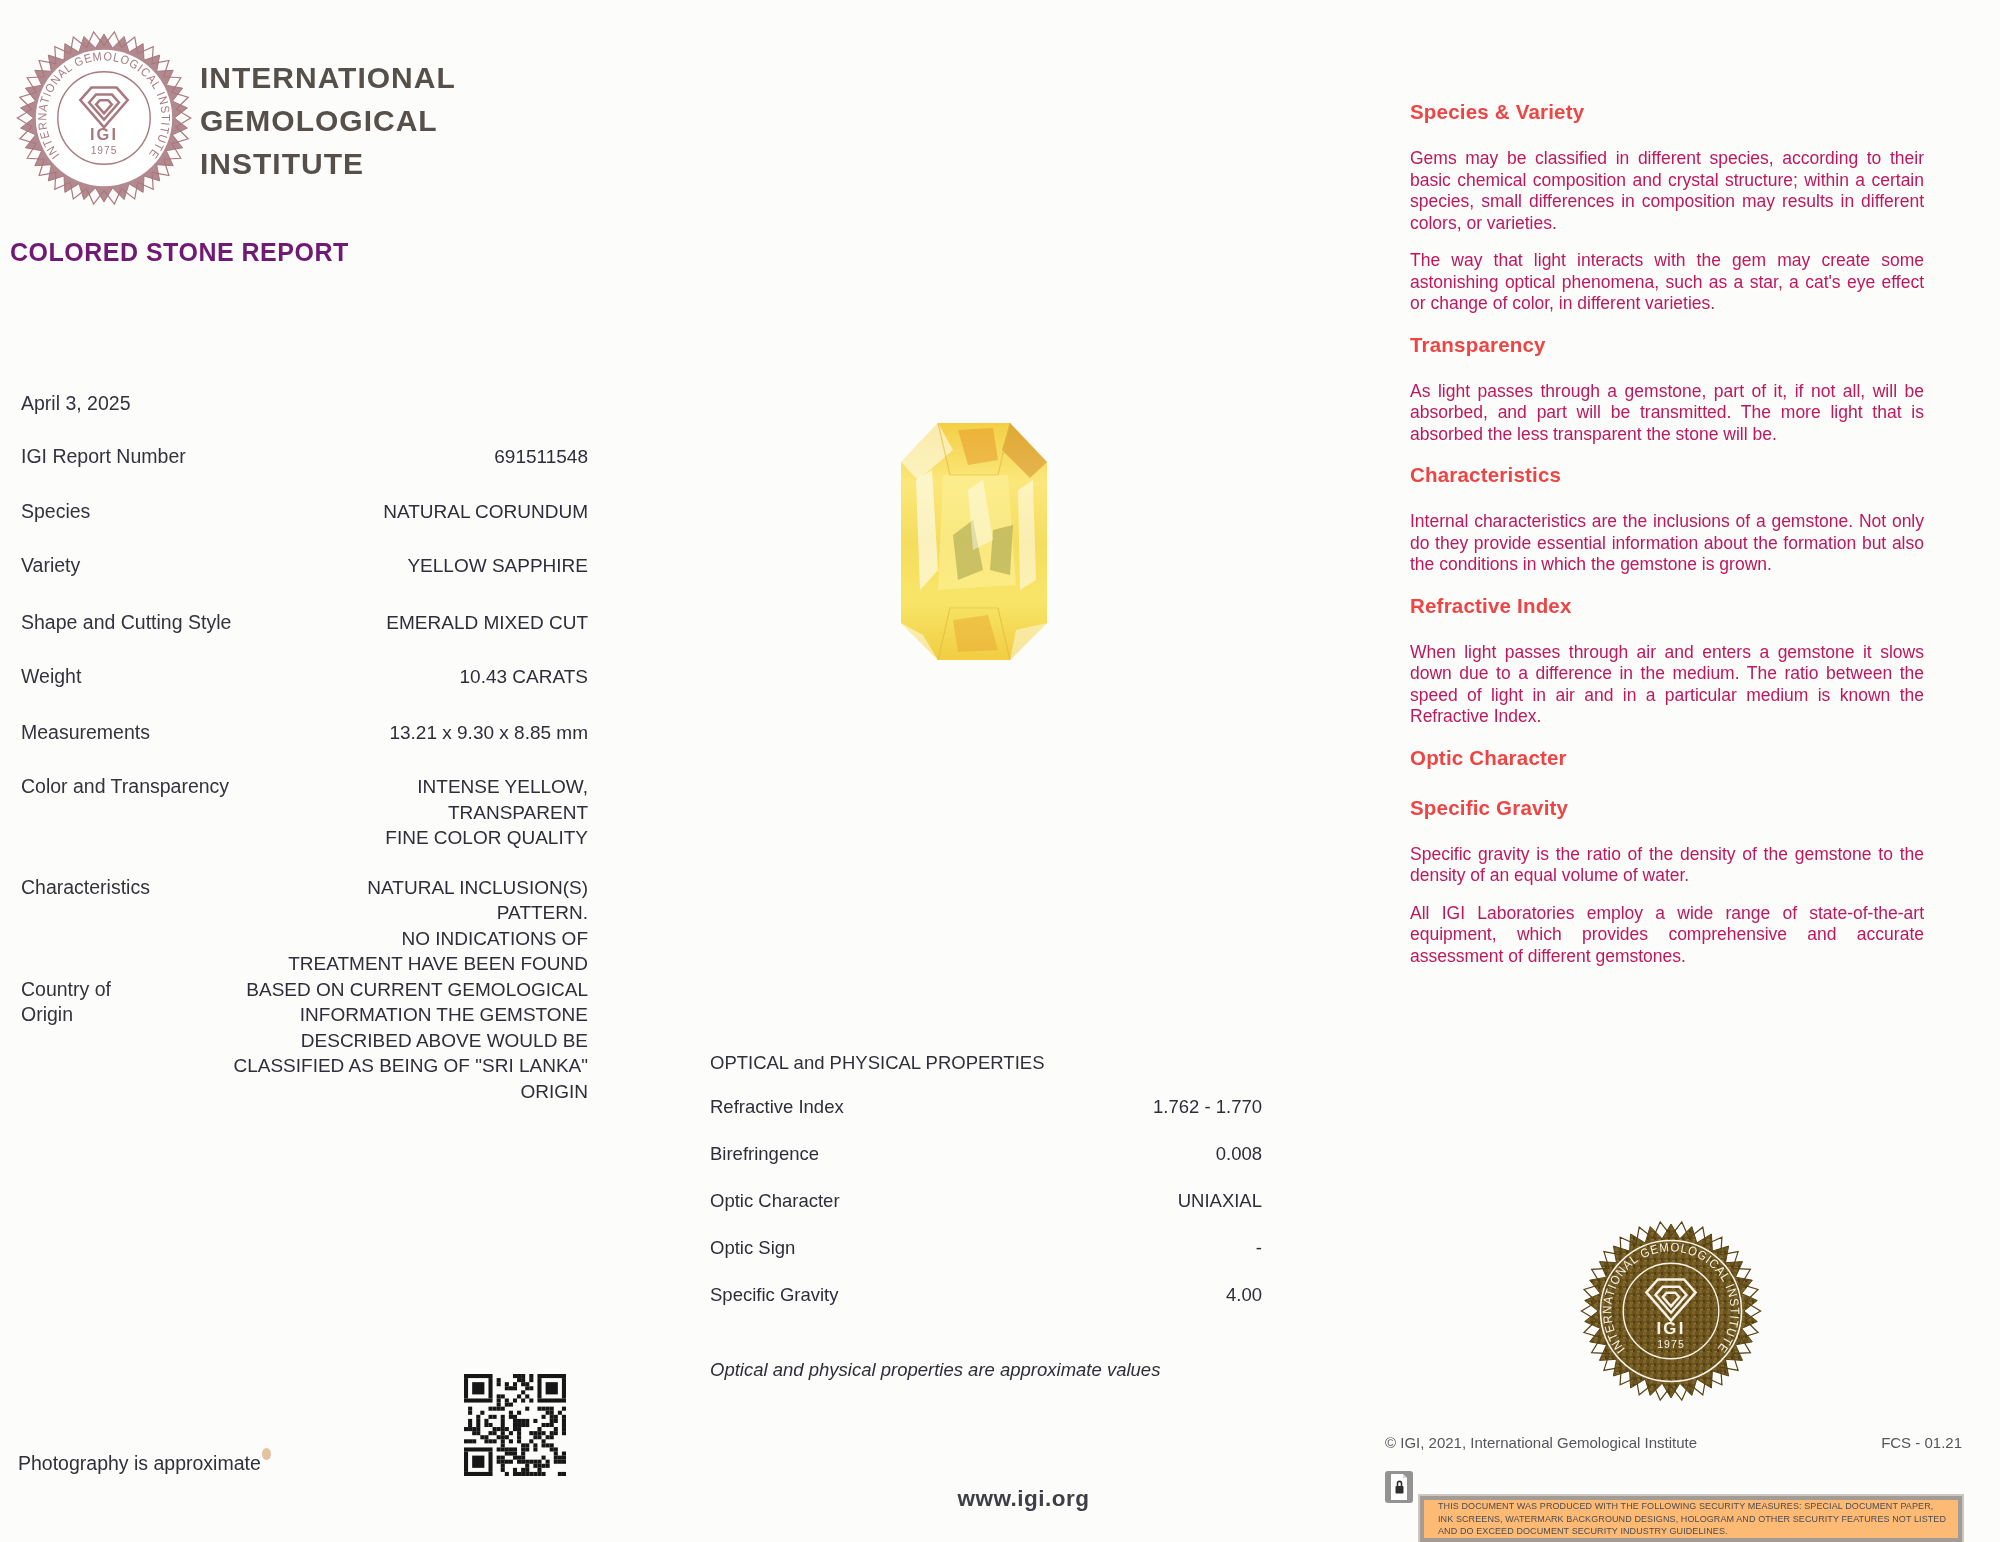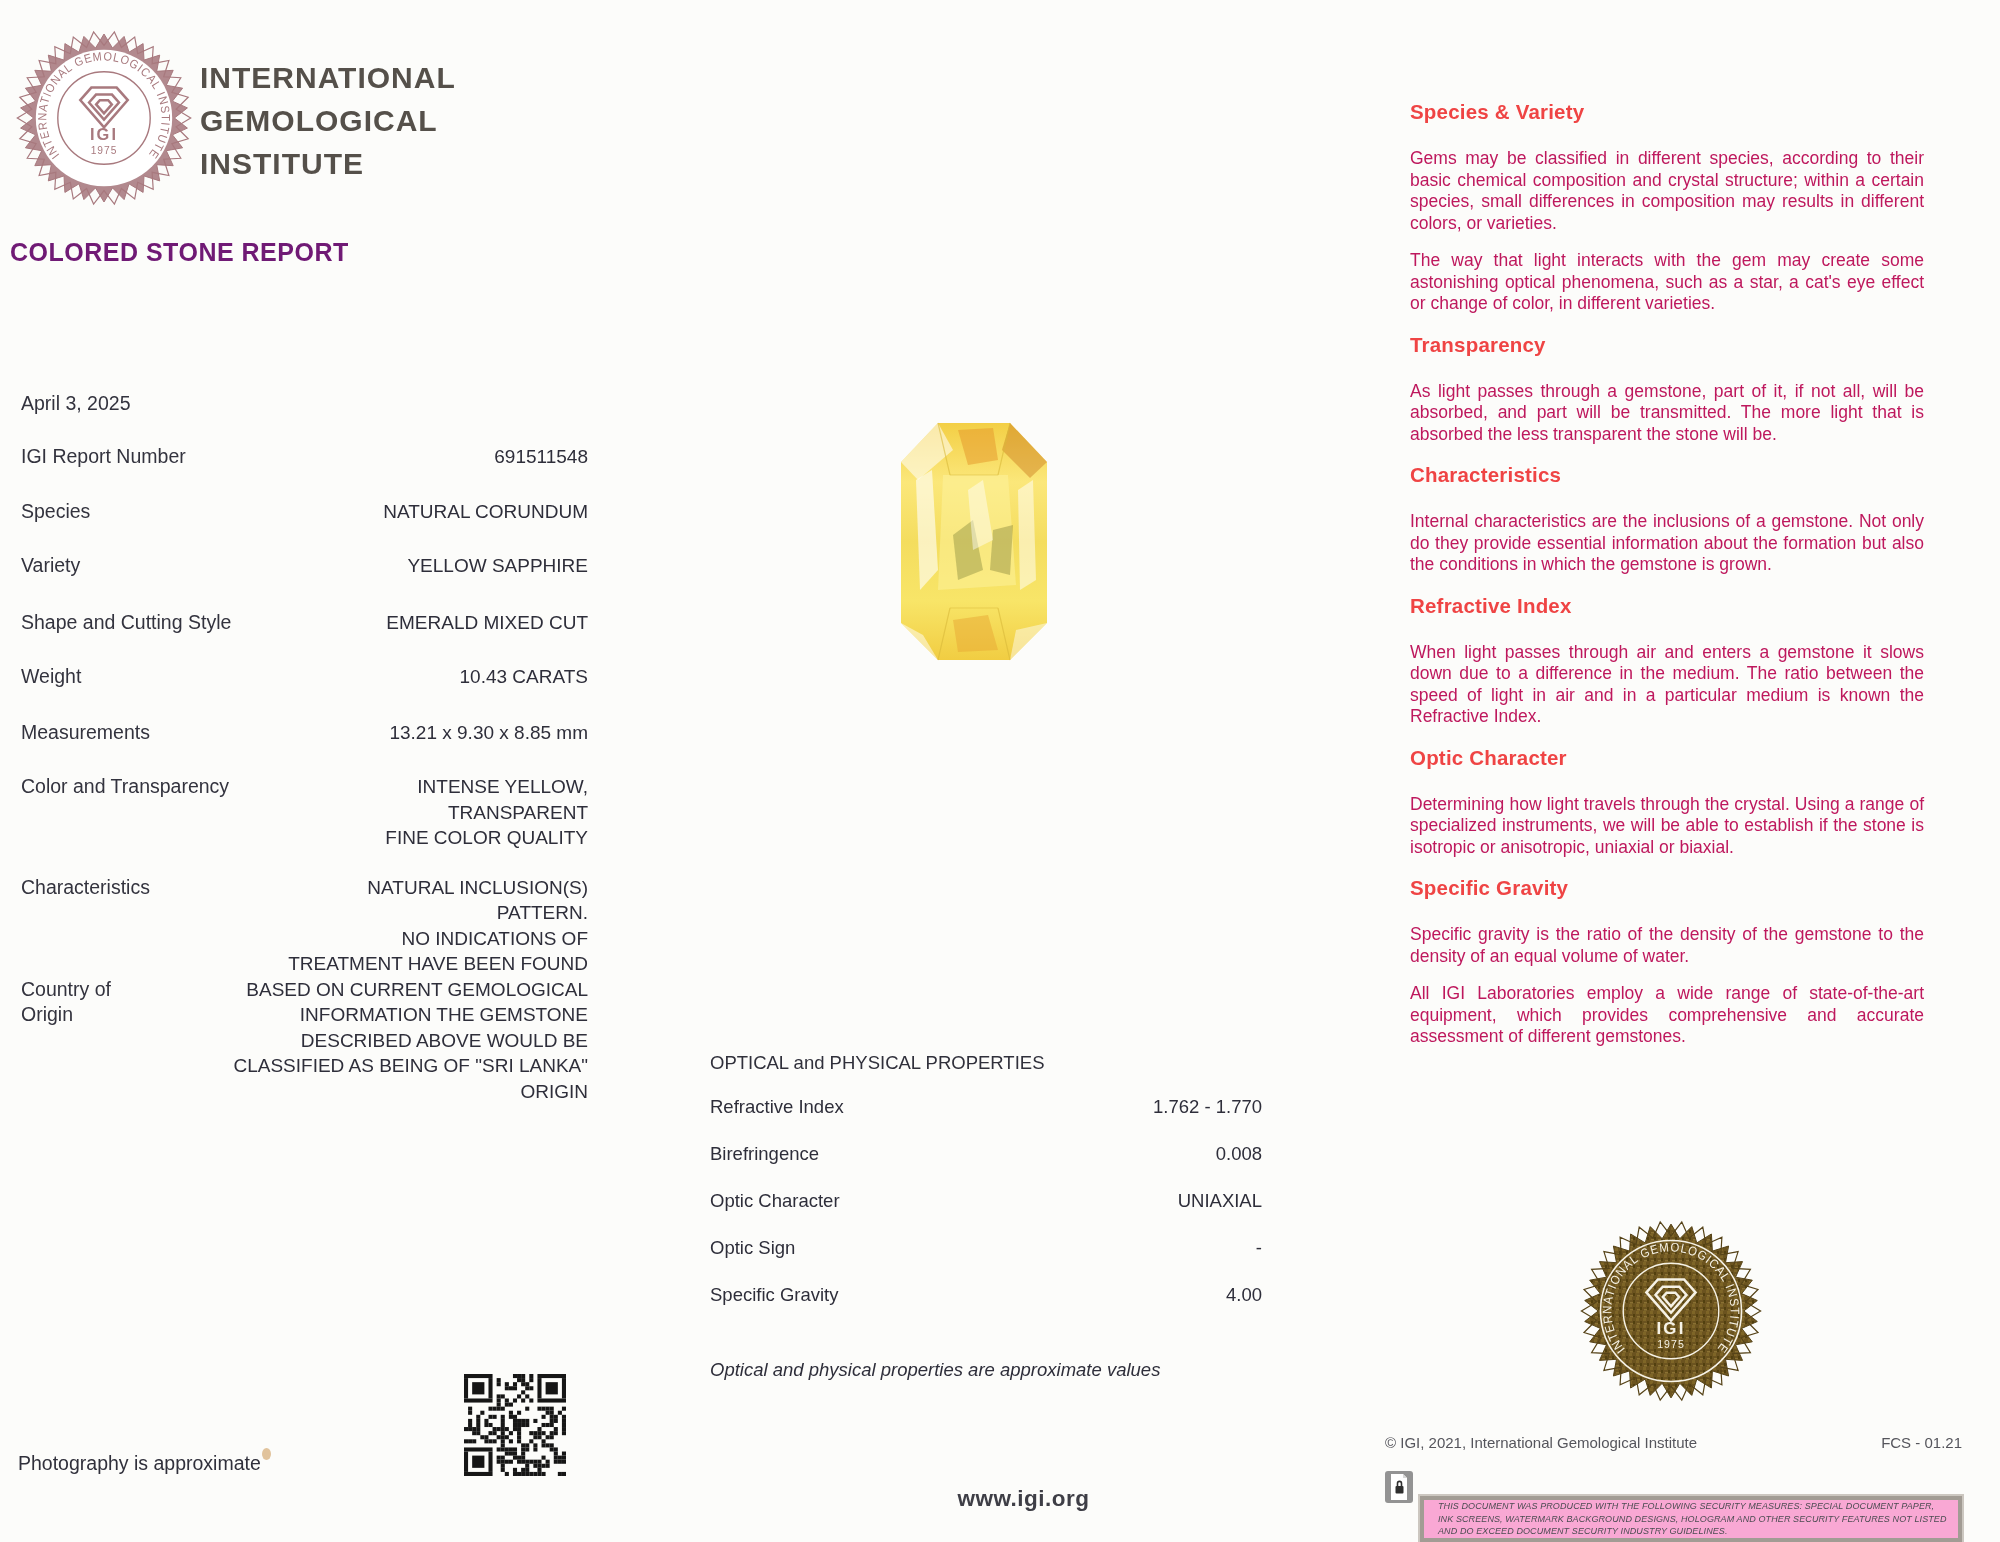--- a/index.html
+++ b/index.html
@@ -50,21 +50,21 @@
   .photo-note{position:absolute;left:18px;top:1452px;font-size:19.5px;color:#30303b;}
   .speck{position:absolute;left:262px;top:1448px;width:9px;height:12px;border-radius:50%;
          background:#dcb98b;opacity:.85;}
   .website{position:absolute;left:0;right:0;top:1486px;text-align:center;font-size:22.5px;
            font-weight:700;color:#3e3e46;letter-spacing:.5px;padding-left:47px;}
   .gold-seal{position:absolute;left:1580px;top:1220px;width:182px;height:182px;}
   .cert-footer-line{position:absolute;left:1385px;top:1434px;width:577px;display:flex;
                     justify-content:space-between;font-size:15px;color:#55555c;}
   .security{position:absolute;left:1420px;top:1496px;width:542px;height:46px;
             box-sizing:border-box;border:4px solid #a29c94;box-shadow:0 0 0 2px #ccc7c0;
-            background:#f9a8d4;display:flex;align-items:center;overflow:hidden;font-style:italic;}
+            background:#fdba74;display:flex;align-items:center;overflow:hidden;}
   .security-text{font-size:9px;line-height:12.5px;color:#4c4c52;padding:2px 10px 2px 14px;
                  letter-spacing:.1px;}
   .lock-icon{position:absolute;left:1384px;top:1470px;width:30px;height:34px;}
 </style>
 </head>
 <body>
 
 <div class="page">
 
   <svg id="seal-pink" class="logo-seal" viewBox="0 0 176 176">
@@ -241,21 +241,20 @@
       <div class="info-section">
         <h3 class="info-heading">Refractive Index</h3>
 
           <p class="info-para">When light passes through air and enters a gemstone it slows down due to a difference in the medium. The ratio between the speed of light in air and in a particular medium is known the Refractive Index.</p>
 
       </div>
 
       <div class="info-section">
         <h3 class="info-heading">Optic Character</h3>
 
-          <p class="info-para">Determining how light travels through the crystal. Using a range of specialized instruments, we will be able to establish if the stone is isotropic or anisotropic, uniaxial or biaxial.</p>
 
       </div>
 
       <div class="info-section">
         <h3 class="info-heading">Specific Gravity</h3>
 
           <p class="info-para">Specific gravity is the ratio of the density of the gemstone to the density of an equal volume of water.</p>
 
           <p class="info-para">All IGI Laboratories employ a wide range of state-of-the-art equipment, which provides comprehensive and accurate assessment of different gemstones.</p>
 

